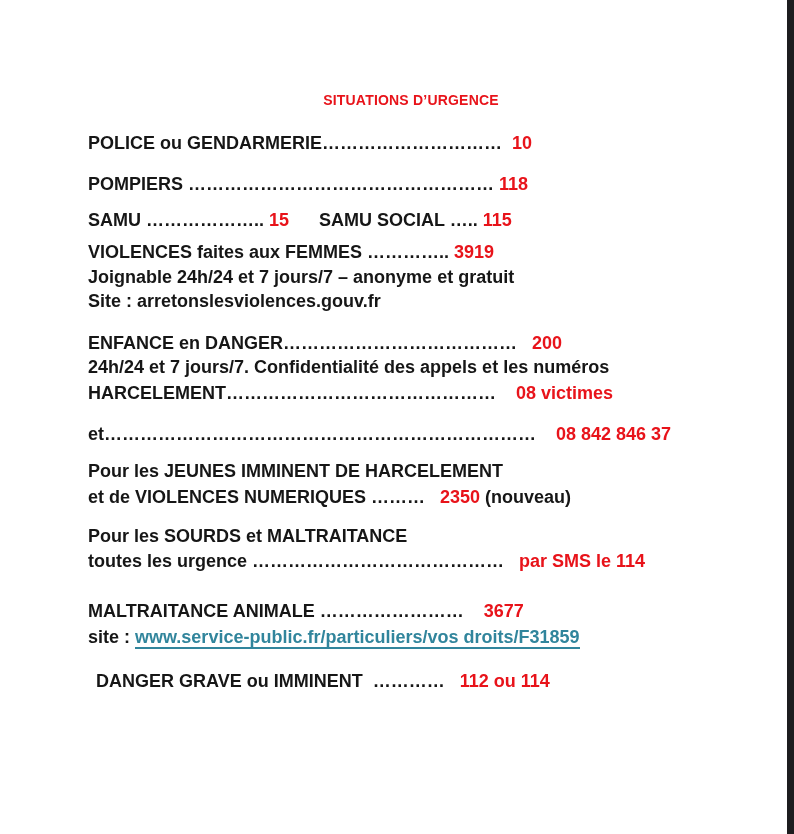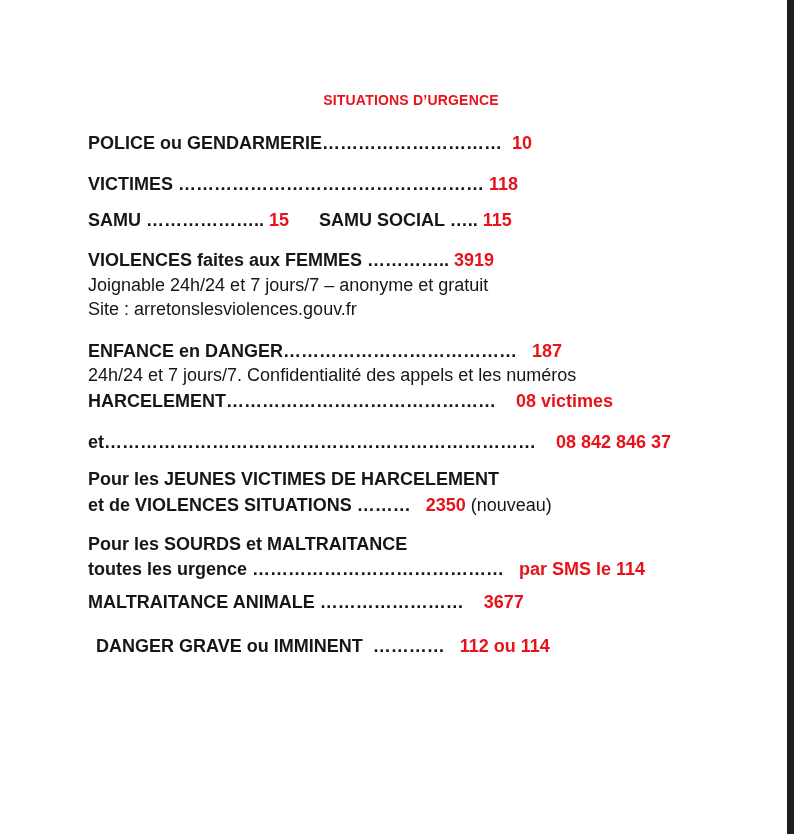--- a/index.html
+++ b/index.html
@@ -24,67 +24,68 @@
     position: absolute;
     left: 88px; top: 0;
     width: 646px;
   }
   .line {
     white-space: pre-wrap;
     line-height: 24px;
     font-weight: bold;
     color: #161616;
   }
-  .note { font-weight: normal; }
+  .note { font-weight: bold; }
   .red { color: #e8131a; }
   .title { text-align: center; font-size: 14px; letter-spacing: 0.2px; }
   .link {
     color: #31859c;
     font-weight: bold;
     text-decoration: none;
     border-bottom: 2px solid #31859c;
     cursor: pointer;
   }
 </style>
 </head>
 <body>
 
 <div class="page">
   <div class="content">
 
     <h1 class="line title red" style="margin-top:88px">SITUATIONS D’URGENCE</h1>
 
     <p class="line" style="margin-top:19px"><span>POLICE ou GENDARMERIE…………………………  </span><span class="red">10</span></p>
 
-    <p class="line" style="margin-top:17px"><span>VICTIMES …………………………………………… </span><span class="red">118</span></p>
+    <p class="line" style="margin-top:17px"><span>POMPIERS …………………………………………… </span><span class="red">118</span></p>
 
     <p class="line" style="margin-top:12px"><span>SAMU ……………….. </span><span class="red">15</span><span>      SAMU SOCIAL ….. </span><span class="red">115</span></p>
 
-    <p class="line" style="margin-top:16px"><span>VIOLENCES faites aux FEMMES ………….. </span><span class="red">3919</span></p>
+    <p class="line" style="margin-top:8px"><span>VIOLENCES faites aux FEMMES ………….. </span><span class="red">3919</span></p>
 
     <p class="line note" style="margin-top:1px">Joignable 24h/24 et 7 jours/7 – anonyme et gratuit</p>
     <p class="line note">Site : arretonslesviolences.gouv.fr</p>
 
-    <p class="line" style="margin-top:18px"><span>ENFANCE en DANGER…………………………………   </span><span class="red">187</span></p>
+    <p class="line" style="margin-top:18px"><span>ENFANCE en DANGER…………………………………   </span><span class="red">200</span></p>
 
     <p class="line note" style="margin-top:0">24h/24 et 7 jours/7. Confidentialité des appels et les numéros</p>
 
     <p class="line" style="margin-top:2px"><span>HARCELEMENT………………………………………    </span><span class="red">08 victimes</span></p>
 
     <p class="line" style="margin-top:17px"><span>et………………………………………………………………    </span><span class="red">08 842 846 37</span></p>
 
 
-    <p class="line" style="margin-top:13px">Pour les JEUNES VICTIMES DE HARCELEMENT</p>
+    <p class="line" style="margin-top:13px">Pour les JEUNES IMMINENT DE HARCELEMENT</p>
 
-    <p class="line" style="margin-top:2px"><span>et de VIOLENCES SITUATIONS ………   </span><span class="red">2350</span><span class="note"> (nouveau)</span></p>
+    <p class="line" style="margin-top:2px"><span>et de VIOLENCES NUMERIQUES ………   </span><span class="red">2350</span><span class="note"> (nouveau)</span></p>
 
     <p class="line" style="margin-top:15px">Pour les SOURDS et MALTRAITANCE</p>
 
     <p class="line" style="margin-top:1px"><span>toutes les urgence ……………………………………   </span><span class="red">par SMS le 114</span></p>
 
-    <p class="line" style="margin-top:9px"><span>MALTRAITANCE ANIMALE ……………………    </span><span class="red">3677</span></p>
+    <p class="line" style="margin-top:26px"><span>MALTRAITANCE ANIMALE ……………………    </span><span class="red">3677</span></p>
 
+    <p class="line" style="margin-top:2px"><span>site : </span><a class="link">www.service-public.fr/particuliers/vos droits/F31859</a></p>
 
     <p class="line" style="margin-top:20px; padding-left:8px"><span>DANGER GRAVE ou IMMINENT  …………   </span><span class="red">112 ou 114</span></p>
 
   </div>
   <div class="rightbar"></div>
 </div>
 
 </body></html>

